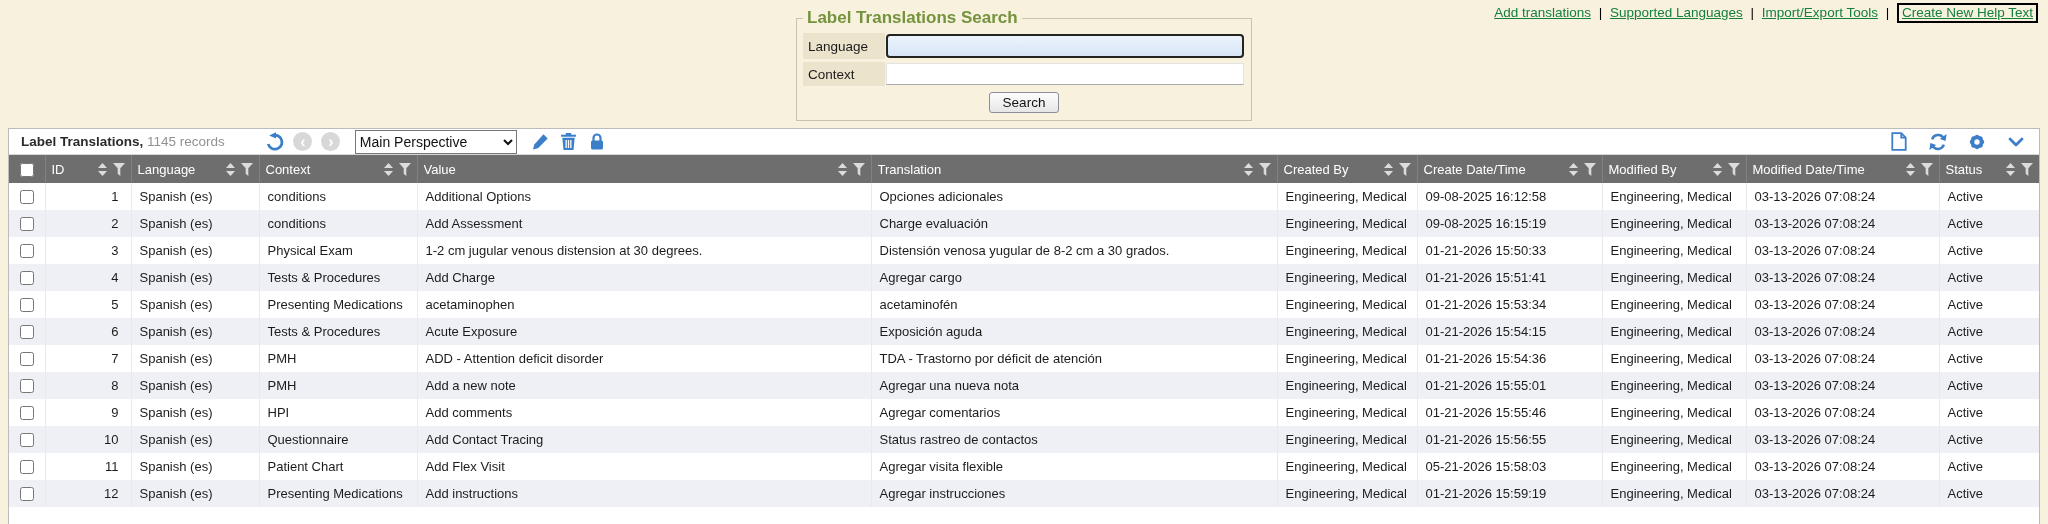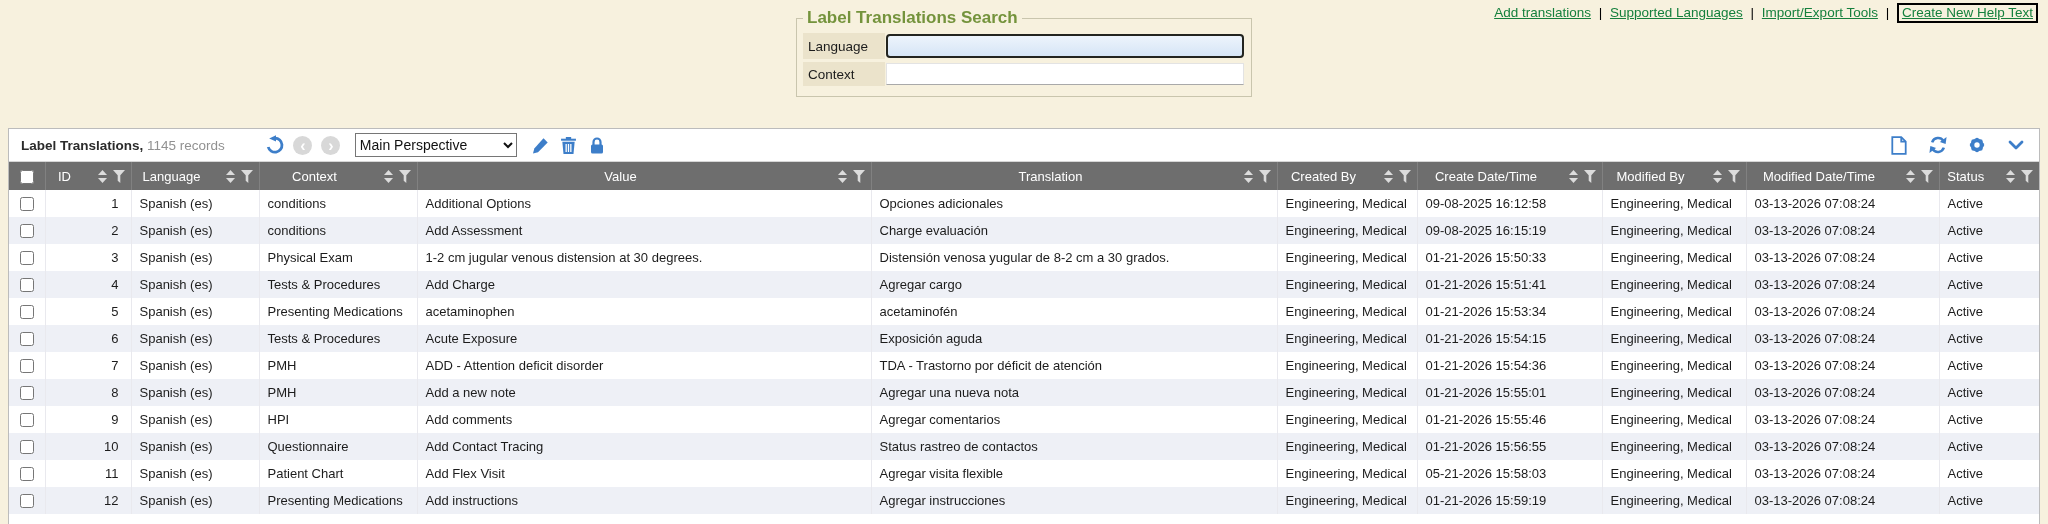--- a/index.html
+++ b/index.html
@@ -32,21 +32,21 @@
   .btnrow{text-align:center;margin-top:3px;}
   .btnrow button{
     font-size:13.5px;font-family:inherit;padding:2px 13px;border:1px solid #8d8d99;
     border-radius:3px;background:linear-gradient(#fdfdfd,#e6e6e6);cursor:pointer;color:#111;
   }
   
   .panel{
     position:absolute;left:8px;right:8px;top:128px;bottom:0;
     background:#fff;border:1px solid #bcbcbc;border-bottom:none;overflow:hidden;
   }
-  .toolbar{height:33px;display:flex;align-items:center;padding:0 12px;gap:9px;background:#fff;border-bottom:1px solid #d6d6d6;}
+  .toolbar{height:26px;display:flex;align-items:center;padding:0 12px;gap:9px;background:#fff;border-bottom:1px solid #d6d6d6;}
   .tb-title{font-size:13.5px;white-space:nowrap;margin-right:30px;}
   .tb-title b{color:#2b2b2b;}
   .muted{color:#919191;}
   .icon-btn{display:inline-flex;align-items:center;justify-content:center;width:22px;height:22px;cursor:pointer;flex:0 0 auto;}
   .icon-group{display:inline-flex;align-items:center;gap:6px;}
   .circle-btn{
     width:19px;height:19px;border-radius:50%;background:#d8d8d8;color:#fff;
     display:inline-flex;align-items:center;justify-content:center;
     font-size:16px;font-weight:bold;line-height:17px;
   }
@@ -60,21 +60,21 @@
   }
   #grid th:first-child{border-left:none;text-align:center;padding:0;}
   #grid td{
     height:27px;padding:0 8px;border-left:1px solid #e9e9ee;
     white-space:nowrap;overflow:hidden;color:#1c1c1c;background:#fff;
   }
   #grid td:first-child{border-left:none;text-align:center;padding:0;}
   #grid tr.alt td{background:var(--row-alt);}
   #grid td.num{text-align:right;padding-right:12px;}
   #grid a.cell-link{color:#1c1c1c;cursor:pointer;}
-  .hcell{display:flex;align-items:center;gap:20px;text-align:center;}
+  .hcell{display:flex;align-items:center;gap:20px;}
   .hlabel{flex:1 1 auto;white-space:nowrap;overflow:hidden;}
   .hicons{display:inline-flex;align-items:center;gap:6px;flex:0 0 auto;}
   .hicons .icon-btn{width:auto;height:auto;}
   input[type=checkbox]{width:14px;height:14px;margin:0;vertical-align:middle;cursor:pointer;}
 </style>
 </head>
 <body>
 
 <div class="top-links"><a>Add translations</a><span class="sep"> | </span><a>Supported Languages</a><span class="sep"> | </span><a>Import/Export Tools</a><span class="sep"> | </span><a class="boxed">Create New Help Text</a></div>
 
@@ -85,20 +85,23 @@
         <tr>
       <td class="flabel">Language</td>
       <td class="fld"><input class="lang" value="" style=""></td>
     </tr>
     <tr>
       <td class="flabel">Context</td>
       <td class="fld"><input class="ctx" value="" style=""></td>
     </tr>
   </tbody>
     </table>
+  <div class="btnrow">
+    <button>Search</button>
+  </div>
 </fieldset>
 
 <div class="panel">
   <div class="toolbar">
     <span class="tb-title"><b>Label Translations,</b> <span class="muted">1145 records</span></span>
     <span class="icon-group" id="nav-icons">
         <span class="icon-btn">
           <svg width="20" height="20" viewBox="0 0 20 20">
             <path d="M10 3.2a7 7 0 1 1-6.8 8.8" fill="none" stroke="#3d7ec9" stroke-width="2.8"></path>
             <path d="M11 0.2L4.2 3.4l6.8 3.2z" fill="#3d7ec9"></path>

